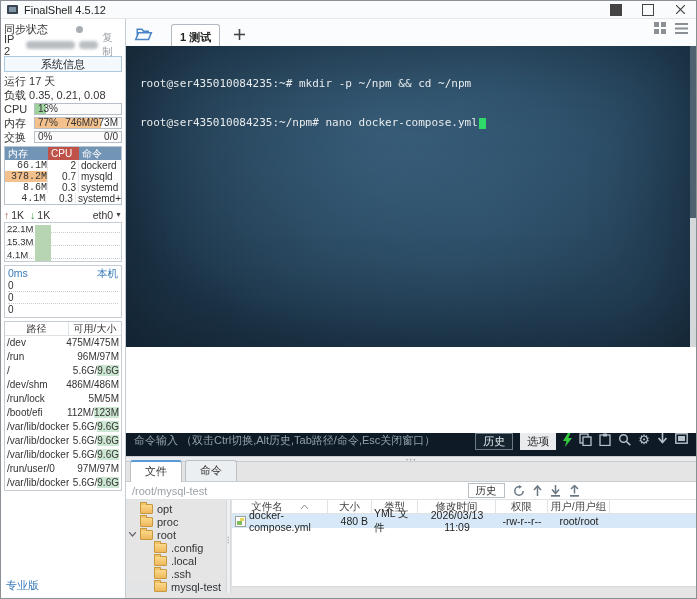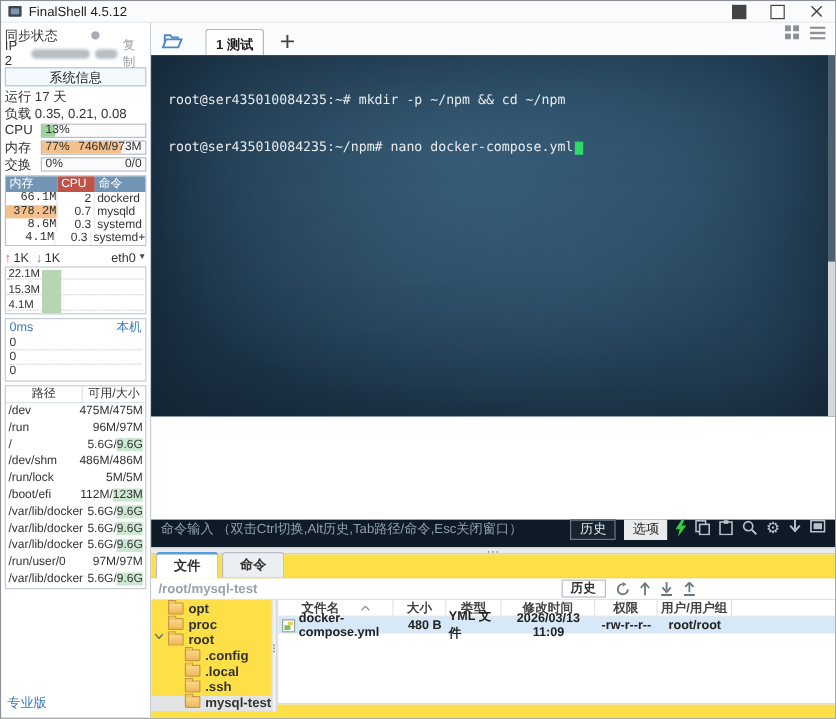--- a/index.html
+++ b/index.html
@@ -101,34 +101,34 @@
   .cmdbar { position:absolute; top:414px; left:0; right:0; height:23px; background:#0e1b26; display:flex; align-items:flex-start; padding:0 8px; gap:7px; }
   .cmdhint { flex:1; color:#8fa0ac; font-size:11px; white-space:nowrap; overflow:hidden; }
   .btn-dark { border:1px solid #6c7a86; color:#dfe6ea; background:#16242f; font-size:11px; padding:1px 7px; line-height:13px; cursor:default; }
   .btn-light { background:#e9ebed; color:#222; font-size:11px; padding:2px 7px; line-height:13px; cursor:default; }
   .cmdicon { display:flex; align-items:center; }
 
   .hsplit { position:absolute; top:437px; left:0; right:0; height:6px; background:#e9ebed; border-top:1px solid #c9cdd1; border-bottom:1px solid #c9cdd1; }
   .hsplit .dots { position:absolute; left:49%; top:-4px; color:#8a9096; font-size:11px; letter-spacing:1px; }
 
   
-  .filepanel { position:absolute; top:443px; left:0; right:0; bottom:0; background:#fde047;font-weight:bold; }
+  .filepanel { position:absolute; top:443px; left:0; right:0; bottom:0; background:#e5e5e5; }
   .fp-tabs { display:flex; align-items:flex-end; height:20px; padding-left:4px; border-bottom:1px solid #c8cdd2; }
   .fp-tab { font-size:11px; padding:2px 14px 3px; border:1px solid #b8bfc5; border-bottom:none; border-radius:3px 3px 0 0; margin-right:3px; color:#333; cursor:default; }
   .fp-tab.active { background:#fff; border-top:2px solid #5a9bd5; position:relative; top:1px; }
   .fp-tab.inactive { background:#eceff1; }
   .fp-pathrow { display:flex; align-items:center; height:18px; background:#fff; border-bottom:1px solid #dfe3e6; }
   .fp-path { width:225px; padding-left:6px; font-size:11px; color:#9aa2a8; }
   .fp-toolbar { flex:1; display:flex; align-items:center; justify-content:center; gap:8px; }
   .btn-hist { border:1px solid #b8bfc5; background:#fff; font-size:10.5px; color:#333; padding:0 7px; line-height:13px; cursor:default; }
   .fp-ticon { display:flex; align-items:center; }
   .fp-content { display:flex; height:93px; }
 
   .tree { width:100px; overflow:hidden; padding-top:2px; }
-  .tree-item { display:flex; height:13px; gap:4px; font-size:11px; color:#333; white-space:nowrap; }
+  .tree-item { display:flex; align-items:center; height:13px; gap:4px; font-size:11px; color:#333; white-space:nowrap; }
   .ti-0 { padding-left:14px; } .ti-1 { padding-left:28px; }
   .tree-item.selected { background:#e2e4e6; }
   .chev { position:absolute; margin-left:-11px; display:flex; }
   .folder { width:13px; height:10px; background:linear-gradient(#fbd98a,#efb85c); border:1px solid #c89840; border-radius:1px; position:relative; flex:none; }
   .folder::before { content:""; position:absolute; top:-3px; left:-1px; width:5px; height:2px; background:#f2c468; border:1px solid #c89840; border-bottom:none; border-radius:1px 1px 0 0; }
 
   .vsplit { width:5px; background:#eef0f2; border-left:1px solid #d5d9dc; border-right:1px solid #d5d9dc; position:relative; }
   .vsplit .dots { position:absolute; top:42%; left:0; color:#8a9096; font-size:9px; line-height:3px; }
 
   .filelist { flex:1; background:#fff; display:flex; flex-direction:column; border-left:1px solid #e0e3e6; margin-bottom:6px; border-bottom:1px solid #d5d9dc; }

